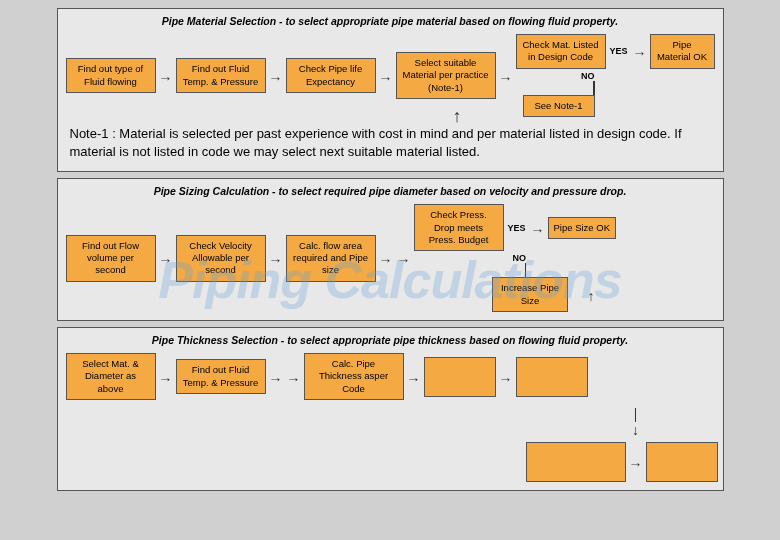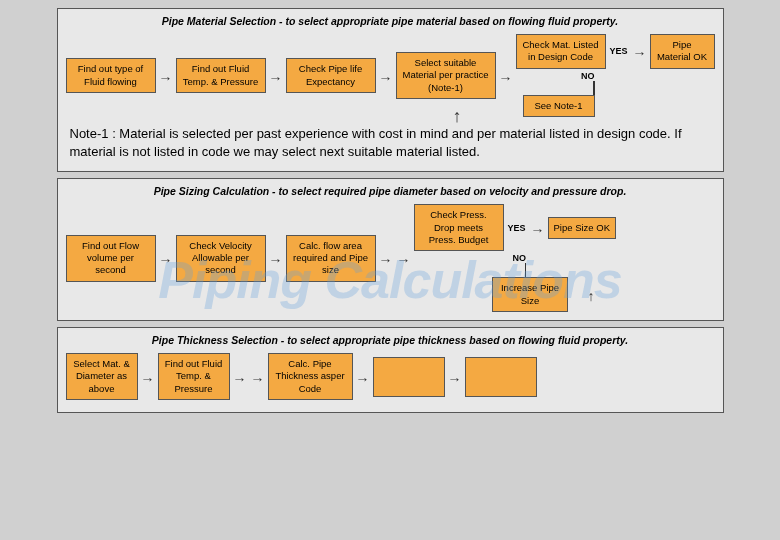--- a/index.html
+++ b/index.html
@@ -232,21 +232,21 @@
         </div>
       </div>
     </div>
 
     <div style="position:absolute; left:530px; bottom:16px; font-size:14px; color:#333;">↑</div>
   </div>
 
   <div class="section">
     <div class="section-title">Pipe Thickness Selection - to select appropriate pipe thickness based on flowing fluid property.</div>
 
-    <div style="display:flex; gap:4px;">
+    <div style="display:flex; flex-direction:column; gap:4px;">
 
       <div class="flow-row-s3">
         <div class="box">Select Mat. &amp; Diameter as above</div>
         <span class="arrow arrow-right"></span>
         <div class="box">Find out Fluid Temp. &amp; Pressure</div>
         <span class="arrow arrow-right"></span>
         <span class="arrow arrow-right"></span>
         <div class="box box-wide">Calc. Pipe Thickness asper Code</div>
         <span class="arrow arrow-right"></span>
         <div class="box-empty"></div>

